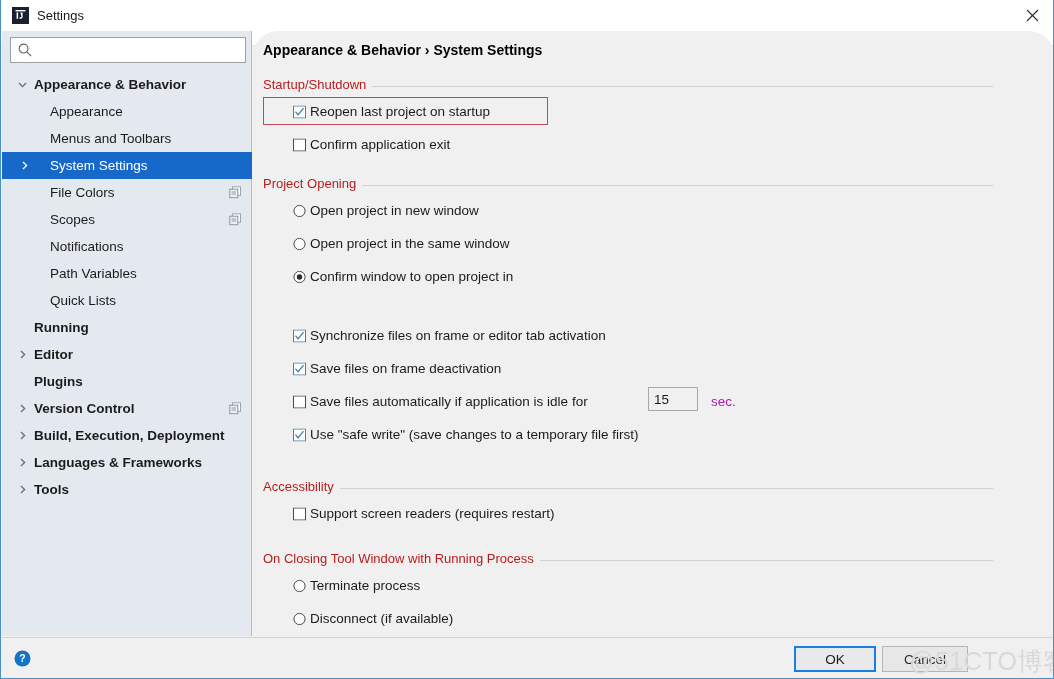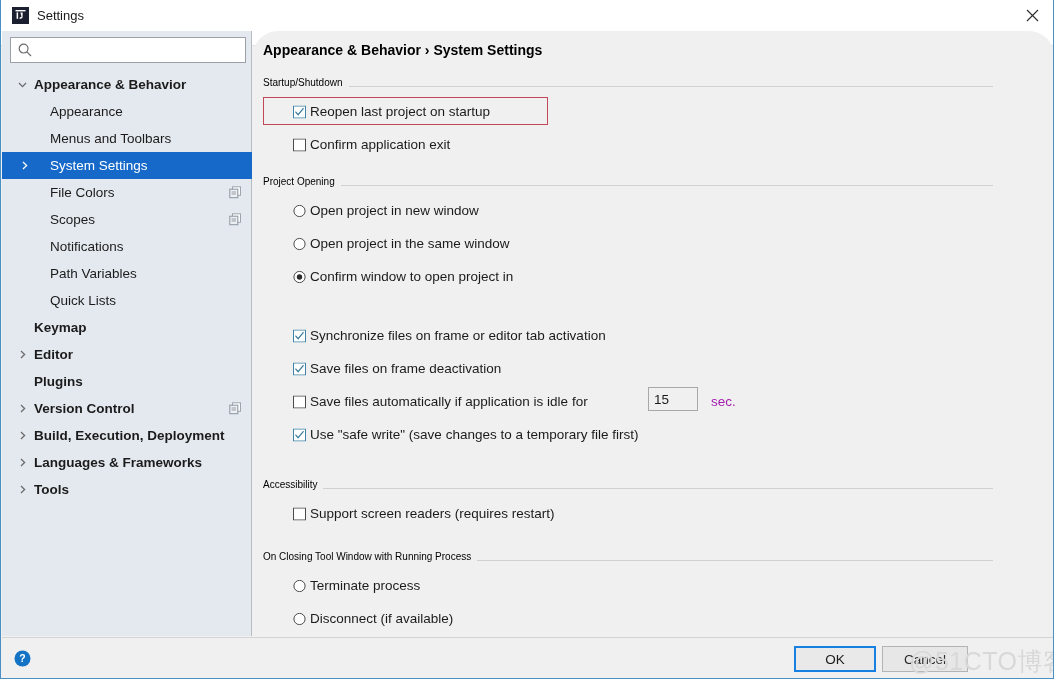--- a/index.html
+++ b/index.html
@@ -129,22 +129,22 @@
     position: absolute;
     left: 10px;
     width: 730px;
   }
   .group-header {
     position: relative;
     height: 18px;
   }
   .group-title {
     position: absolute; left: 0; top: 0;
-    font-size: 10px;
-    color: #000000;
+    font-size: 13px;
+    color: #b91c1c;
     background: #f0f0f0;
     padding-right: 6px;
     white-space: nowrap;
     z-index: 2;
   }
   .group-line {
     position: absolute;
     left: 0; right: 0; top: 9px;
     height: 1px;
     background: #d0d0d0;
@@ -326,21 +326,21 @@
         <div class="tree-row lvl1">
           <span class="label">Notifications</span>
         </div>
         <div class="tree-row lvl1">
           <span class="label">Path Variables</span>
         </div>
         <div class="tree-row lvl1">
           <span class="label">Quick Lists</span>
         </div>
         <div class="tree-row lvl0 bold">
-          <span class="label">Keymap</span>
+          <span class="label">Running</span>
         </div>
         <div class="tree-row lvl0 bold">
           <span class="arrow" style="left: 14px;">
             <svg width="11" height="11" viewBox="0 0 11 11">
               <path d="M4 2 L7.6 5.5 L4 9" fill="none" stroke="#6b6b6b" stroke-width="1.3"></path>
             </svg>
           </span>
           <span class="label">Editor</span>
         </div>
         <div class="tree-row lvl0 bold">

